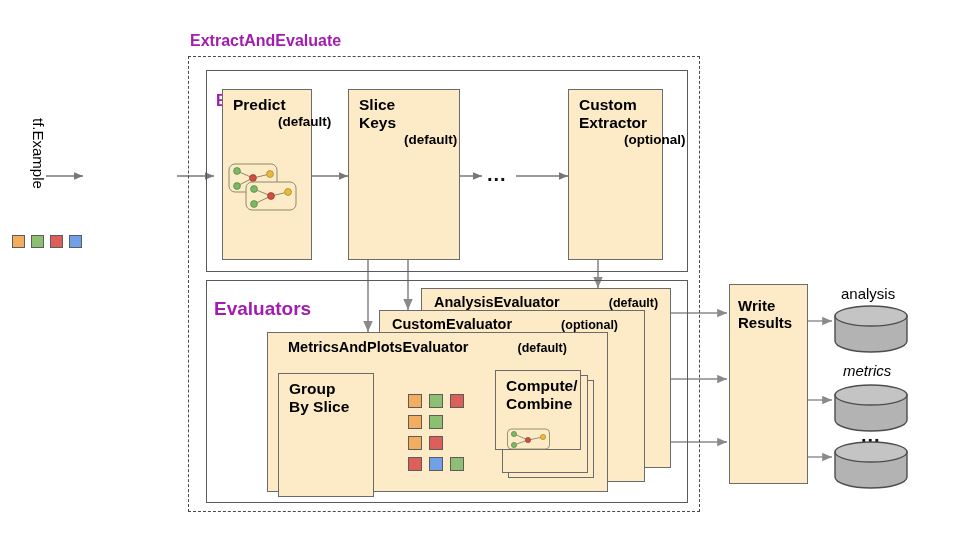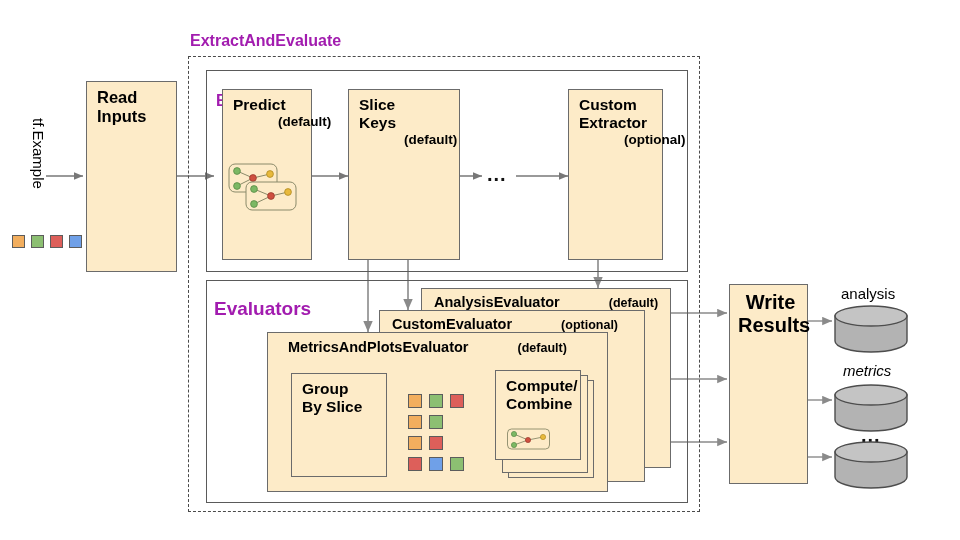--- a/index.html
+++ b/index.html
@@ -111,26 +111,20 @@
     <span>tf.Example</span>
   </div>
 
   <div>
     <div class="swatch" style="left:12px;top:235px;width:13px;height:13px;background:#f2ae5e;"></div>
     <div class="swatch" style="left:31px;top:235px;width:13px;height:13px;background:#8cbf72;"></div>
     <div class="swatch" style="left:50px;top:235px;width:13px;height:13px;background:#dd5f5a;"></div>
     <div class="swatch" style="left:69px;top:235px;width:13px;height:13px;background:#6fa0e8;"></div>
   </div>
 
-  <div class="node proc" style="left:86px;top:81px;width:91px;height:191px;">
-    <div class="boxtext" style="font-size:16.5px;">
-      <div class="titleLine">Read</div>
-      <div class="titleLine">Inputs</div>
-    </div>
-  </div>
 
   <div class="grouplabel" style="left:190px;top:32px;font-size:16px;">ExtractAndEvaluate</div>
   <div class="node dashed" style="left:188px;top:56px;width:512px;height:456px;"></div>
 
   <div class="node group" style="left:206px;top:70px;width:482px;height:202px;"></div>
   <div class="grouplabel" style="left:216px;top:92px;font-size:16px;">Extractors</div>
 
   <div class="node proc" style="left:222px;top:89px;width:90px;height:171px;">
     <div class="boxtext" style="font-size:15.5px;">
       <div class="titleLine">Predict</div>
@@ -194,21 +188,21 @@
     </div>
   </div>
 
   <div class="node proc" style="left:267px;top:332px;width:341px;height:160px;">
     <div class="boxtext" style="left:20px;top:6px;font-size:14.5px;white-space:nowrap;">
       <span class="titleLine">MetricsAndPlotsEvaluator</span>
       <span class="subLine" style="font-size:12.5px;font-weight:bold;">(default)</span>
     </div>
   </div>
 
-  <div class="node proc" style="left:291px;top:373px;width:96px;height:104px;">
+  <div class="node proc" style="left:278px;top:373px;width:96px;height:124px;">
     <div class="boxtext" style="font-size:15.5px;">
       <div class="titleLine">Group</div>
       <div class="titleLine">By Slice</div>
     </div>
   </div>
 
   <div>
     <div class="swatch" style="left:408px;top:394px;width:14px;height:14px;background:#f2ae5e;"></div>
     <div class="swatch" style="left:429px;top:394px;width:14px;height:14px;background:#8cbf72;"></div>
     <div class="swatch" style="left:450px;top:394px;width:14px;height:14px;background:#dd5f5a;"></div>
@@ -219,39 +213,39 @@
     <div class="swatch" style="left:408px;top:436px;width:14px;height:14px;background:#f2ae5e;"></div>
     <div class="swatch" style="left:429px;top:436px;width:14px;height:14px;background:#dd5f5a;"></div>
 
     <div class="swatch" style="left:408px;top:457px;width:14px;height:14px;background:#dd5f5a;"></div>
     <div class="swatch" style="left:429px;top:457px;width:14px;height:14px;background:#6fa0e8;"></div>
     <div class="swatch" style="left:450px;top:457px;width:14px;height:14px;background:#8cbf72;"></div>
   </div>
 
   <div class="node proc" style="left:508px;top:380px;width:86px;height:98px;"></div>
   <div class="node proc" style="left:502px;top:375px;width:86px;height:98px;"></div>
-  <div class="node proc" style="left:495px;top:370px;width:86px;height:90px;">
+  <div class="node proc" style="left:495px;top:370px;width:86px;height:80px;">
     <div class="boxtext" style="font-size:15.5px;">
       <div class="titleLine">Compute/</div>
       <div class="titleLine">Combine</div>
     </div>
     <svg width="50" height="26" style="position:absolute;left:10px;top:56px;">
       <g stroke="#8a8a6a" fill="none" stroke-width="0.9">
         <rect x="1.5" y="2" width="42" height="20" rx="4"></rect>
         <path d="M8,7 L22,13 M8,18 L22,13 M22,13 L37,10"></path>
       </g>
       <circle cx="8" cy="7" r="2.6" fill="#7cb864" stroke="#5a8a46" stroke-width="0.7"></circle>
       <circle cx="8" cy="18" r="2.6" fill="#7cb864" stroke="#5a8a46" stroke-width="0.7"></circle>
       <circle cx="22" cy="13" r="2.6" fill="#cf4f3f" stroke="#9a3a2d" stroke-width="0.7"></circle>
       <circle cx="37" cy="10" r="2.6" fill="#e8b93c" stroke="#b08a22" stroke-width="0.7"></circle>
     </svg>
   </div>
 
   <div class="node proc" style="left:729px;top:284px;width:79px;height:200px;">
-    <div class="boxtext" style="left:8px;top:6px;font-size:20px;text-align:center;">
+    <div class="boxtext" style="left:8px;top:12px;font-size:15px;">
       <div class="titleLine">Write</div>
       <div class="titleLine">Results</div>
     </div>
   </div>
 
   <div class="dbcap" style="left:841px;top:285px;font-size:15px;">analysis</div>
   <svg width="80" height="48" style="position:absolute;left:833px;top:305px;">
     <path d="M2,11 L2,36 A36,11 0 0 0 74,36 L74,11 Z" fill="#b3b3b3" stroke="#4d4d4d" stroke-width="1.4"></path>
     <ellipse cx="38" cy="11" rx="36" ry="10" fill="#c4c4c4" stroke="#4d4d4d" stroke-width="1.4"></ellipse>
   </svg>

